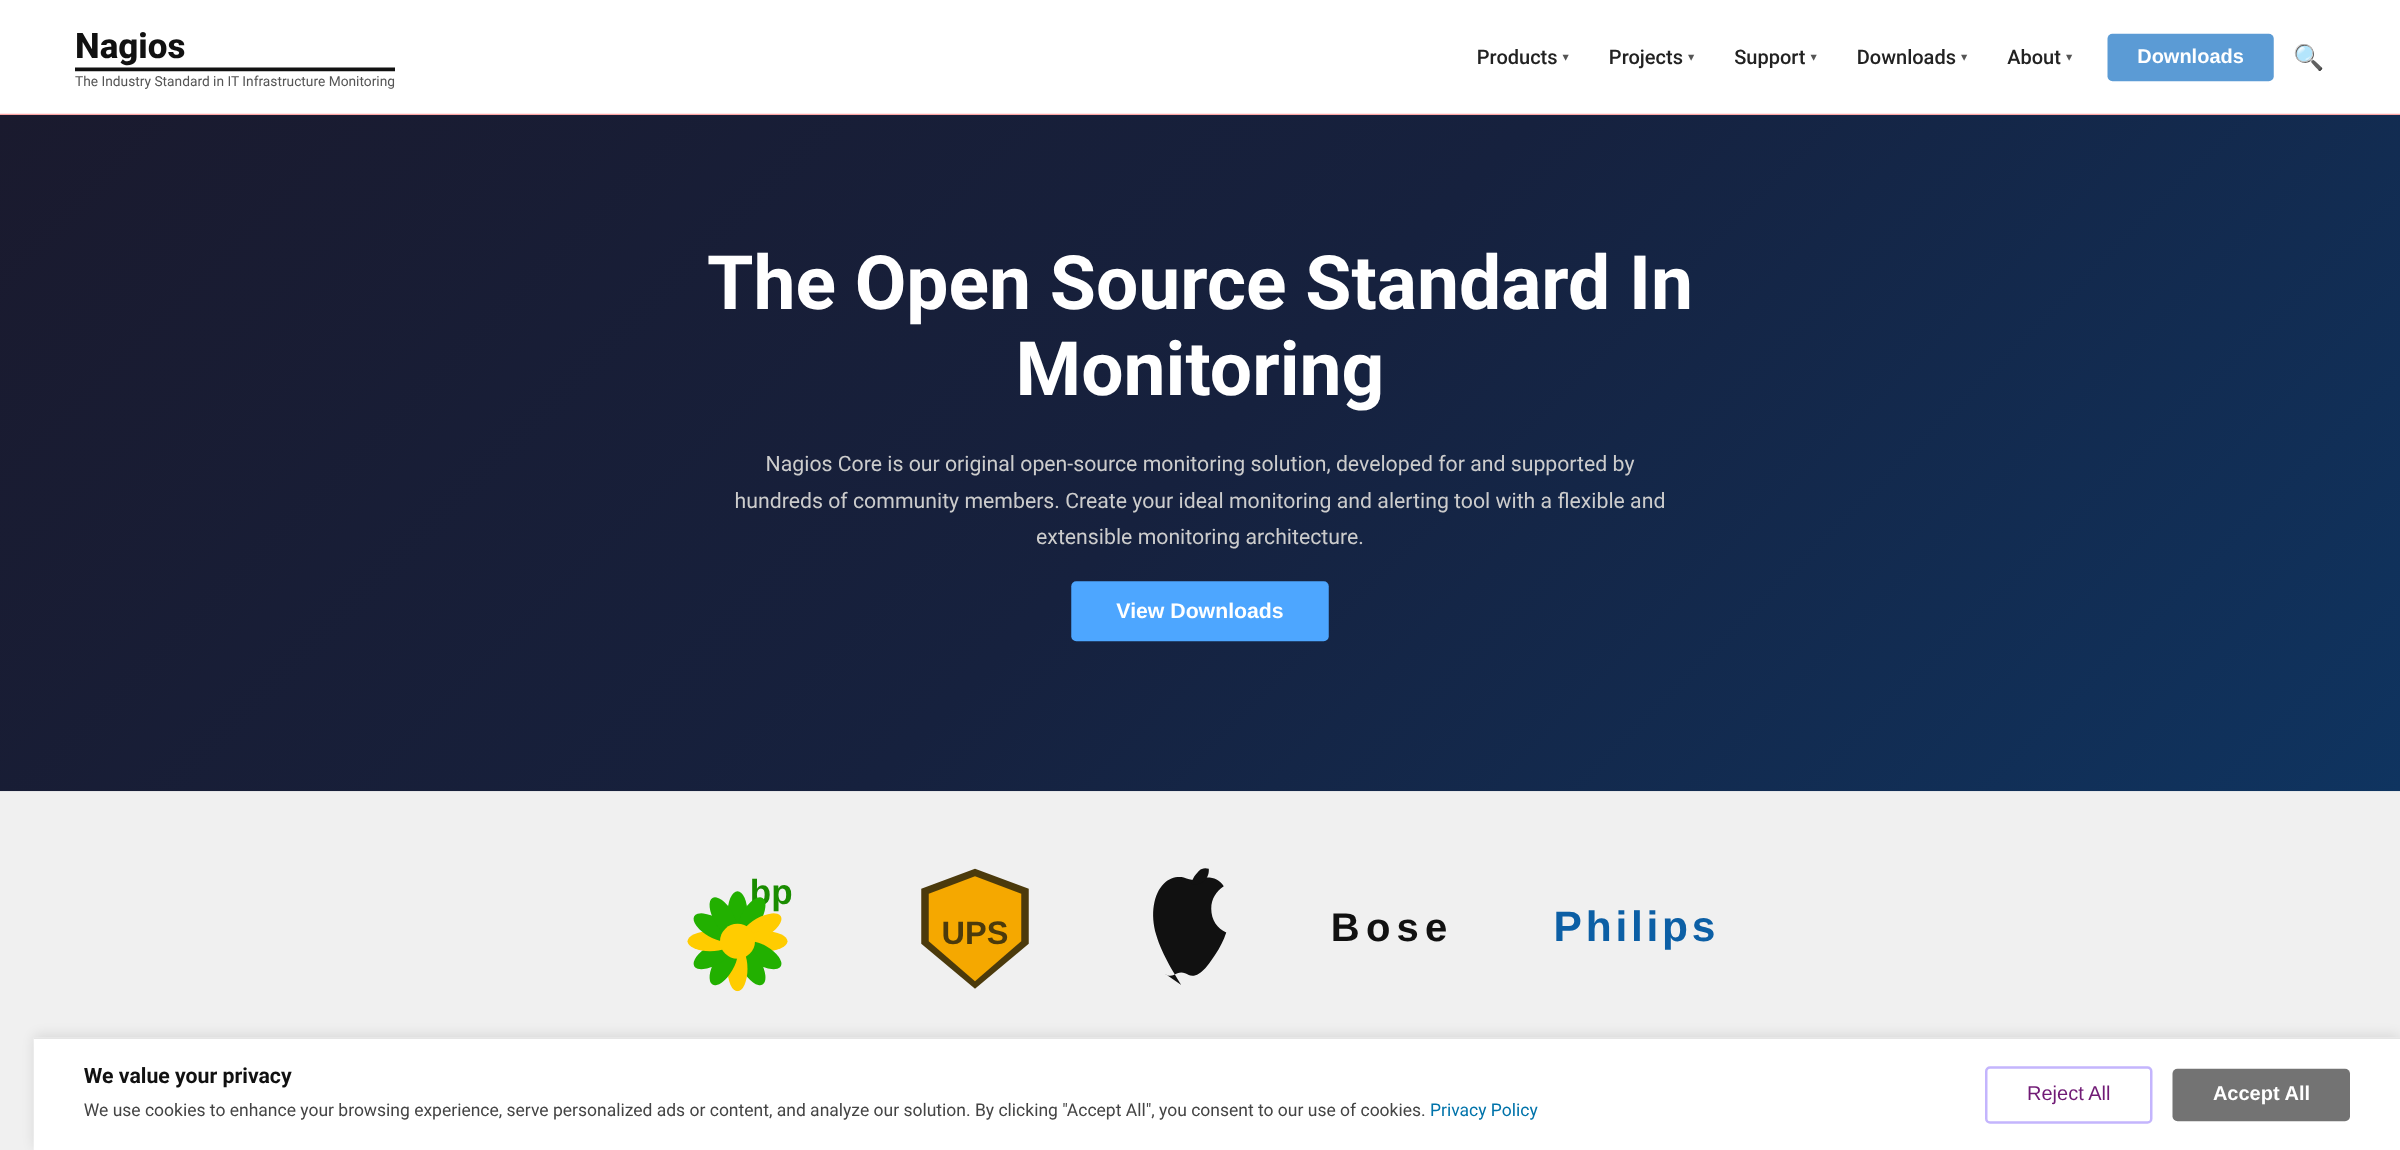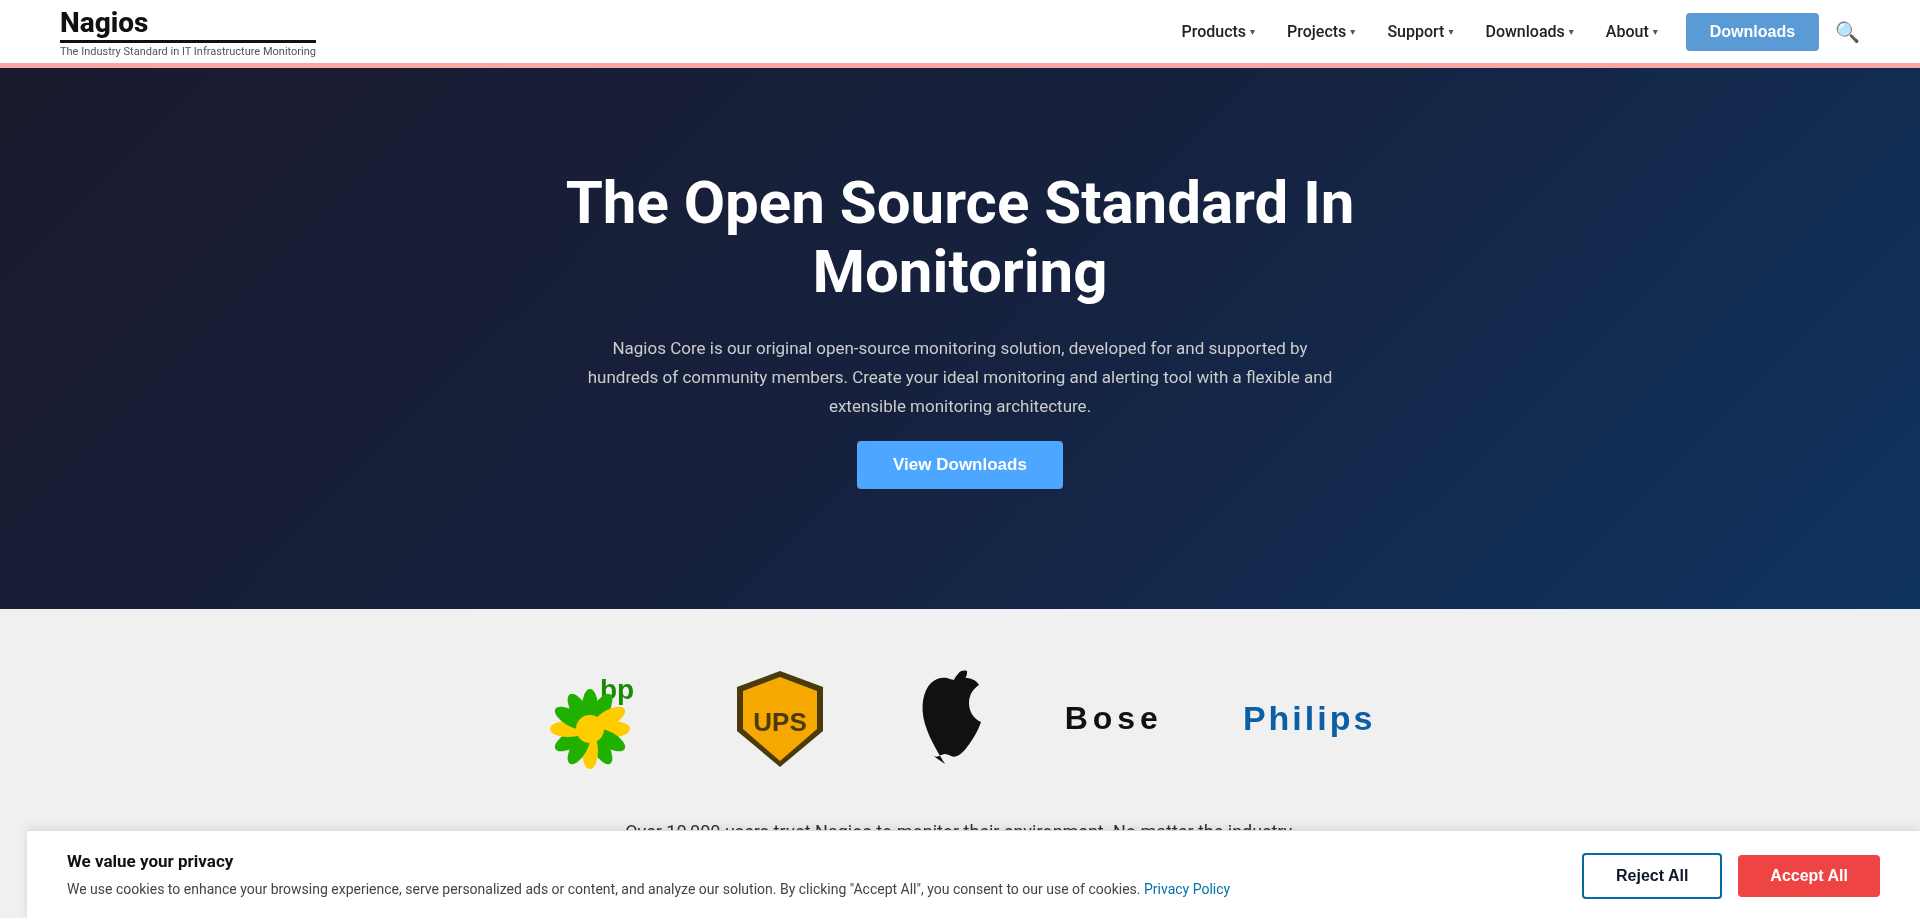--- a/index.html
+++ b/index.html
@@ -4,23 +4,23 @@
   <style>
     * { margin: 0; padding: 0; box-sizing: border-box; }
     body { font-family: -apple-system, BlinkMacSystemFont, 'Segoe UI', Roboto, sans-serif; width: 1920px; min-height: 920px; overflow-x: hidden; }
 
     
     .navbar {
       display: flex;
       align-items: center;
       justify-content: space-between;
       padding: 0 60px;
-      height: 68px;
+      height: 92px;
       background: #fff;
-      border-bottom: 5px solid #fca5a5;
+      border-bottom: 1px solid #fca5a5;
       position: relative;
       z-index: 10;
     }
     .navbar-brand { display: flex; flex-direction: column; }
     .brand-name { font-size: 28px; font-weight: 800; color: #111; text-decoration: none; border-bottom: 3px solid #111; padding-bottom: 1px; }
     .brand-tagline { font-size: 11px; color: #555; margin-top: 2px; }
     .navbar-links { display: flex; align-items: center; gap: 8px; }
     .nav-link {
       display: flex; align-items: center; gap: 4px;
       font-size: 16px; color: #222; text-decoration: none;
@@ -99,28 +99,28 @@
       z-index: 1000;
       box-shadow: 0 -2px 10px rgba(0,0,0,0.1);
       margin-left: 27px;
     }
     .cookie-content { flex: 1; }
     .cookie-title { font-size: 17px; font-weight: 700; color: #111; margin-bottom: 8px; }
     .cookie-body { font-size: 14px; color: #444; max-width: 1200px; line-height: 1.5; }
     .cookie-link { color: #0073aa; text-decoration: none; }
     .cookie-actions { display: flex; gap: 16px; align-items: center; flex-shrink: 0; margin-left: 40px; }
     .btn-reject {
-      background: #fff; color: #0f172a;
-      border: 2px solid #0369a1;
+      background: #fff; color: #701a75;
+      border: 2px solid #c4b5fd;
       padding: 12px 32px; border-radius: 4px;
-      font-size: 16px; font-weight: 700; cursor: pointer;
+      font-size: 16px; font-weight: 400; cursor: pointer;
       white-space: nowrap;
     }
     .btn-accept {
-      background: #ef4444; color: #fff;
+      background: #737373; color: #fff;
       border: none;
       padding: 12px 32px; border-radius: 4px;
       font-size: 16px; font-weight: 600; cursor: pointer;
       white-space: nowrap;
     }
   </style>
 </head>
 <body>
 
 <nav class="navbar">

